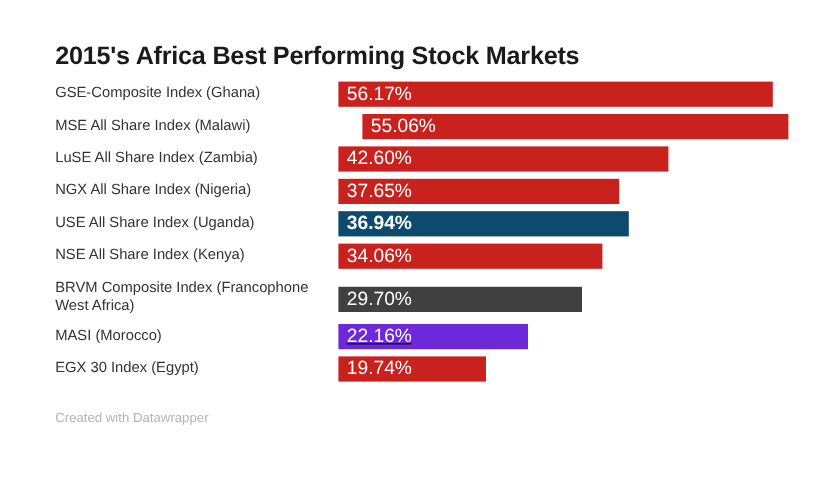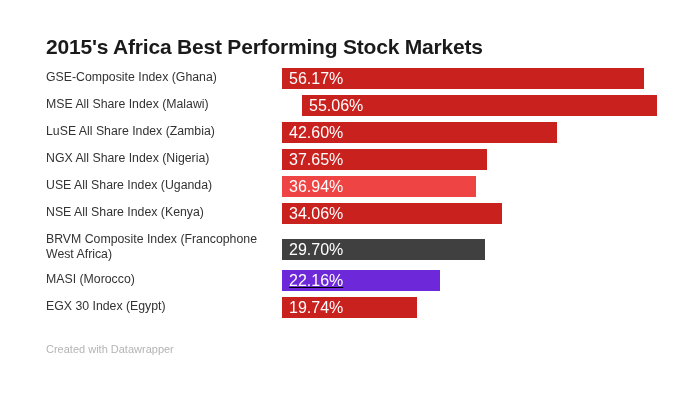--- a/index.html
+++ b/index.html
@@ -131,29 +131,29 @@
         <div class="row-label">LuSE All Share Index (Zambia)</div>
         <div class="bar-wrap">
           <div class="bar" style="width: 274.545px; background: rgb(201, 33, 30);">
             <span class="bar-value">42.60%</span>
           </div>
         </div>
       </div>
       <div class="bar-row">
         <div class="row-label">NGX All Share Index (Nigeria)</div>
         <div class="bar-wrap">
-          <div class="bar" style="width: 205px; background: rgb(201, 33, 30);">
+          <div class="bar" style="width: 234px; background: rgb(201, 33, 30);">
             <span class="bar-value">37.65%</span>
           </div>
         </div>
       </div>
       <div class="bar-row">
         <div class="row-label">USE All Share Index (Uganda)</div>
         <div class="bar-wrap">
-          <div class="bar" style="width: 194px; background: #ef4444;">
+          <div class="bar" style="width: 242px; background: #0c4a6e; font-weight: bold;">
             <span class="bar-value">36.94%</span>
           </div>
         </div>
       </div>
       <div class="bar-row">
         <div class="row-label">NSE All Share Index (Kenya)</div>
         <div class="bar-wrap">
           <div class="bar" style="width: 219.507px; background: rgb(201, 33, 30);">
             <span class="bar-value">34.06%</span>
           </div>
@@ -171,21 +171,21 @@
         <div class="row-label">MASI (Morocco)</div>
         <div class="bar-wrap">
           <div class="bar" style="width: 158px; background: #6d28d9; text-decoration: underline;">
             <span class="bar-value">22.16%</span>
           </div>
         </div>
       </div>
       <div class="bar-row">
         <div class="row-label">EGX 30 Index (Egypt)</div>
         <div class="bar-wrap">
-          <div class="bar" style="width: 135px; background: rgb(201, 33, 30);">
+          <div class="bar" style="width: 123px; background: rgb(201, 33, 30);">
             <span class="bar-value">19.74%</span>
           </div>
         </div>
       </div>
     </div>
 
   <div id="chart-footer">Created with Datawrapper</div>
 
 </div>
 

